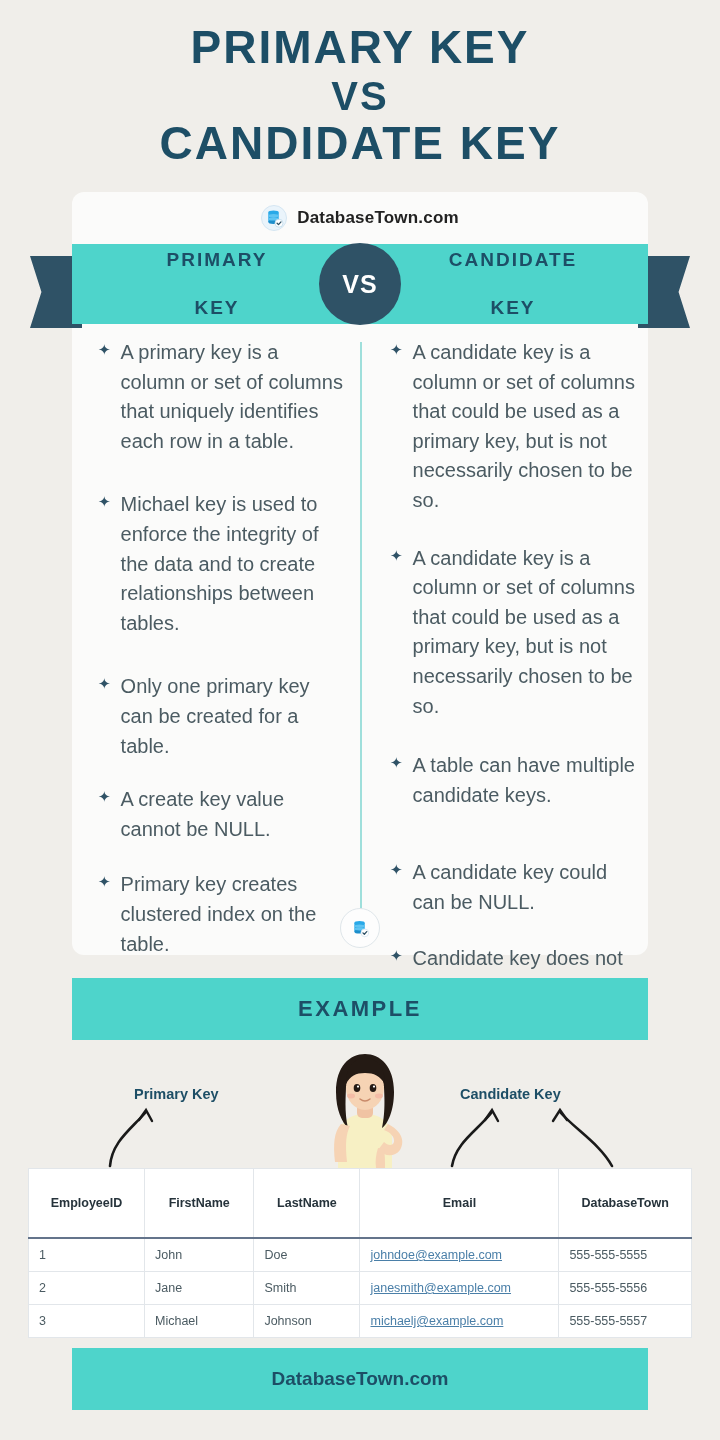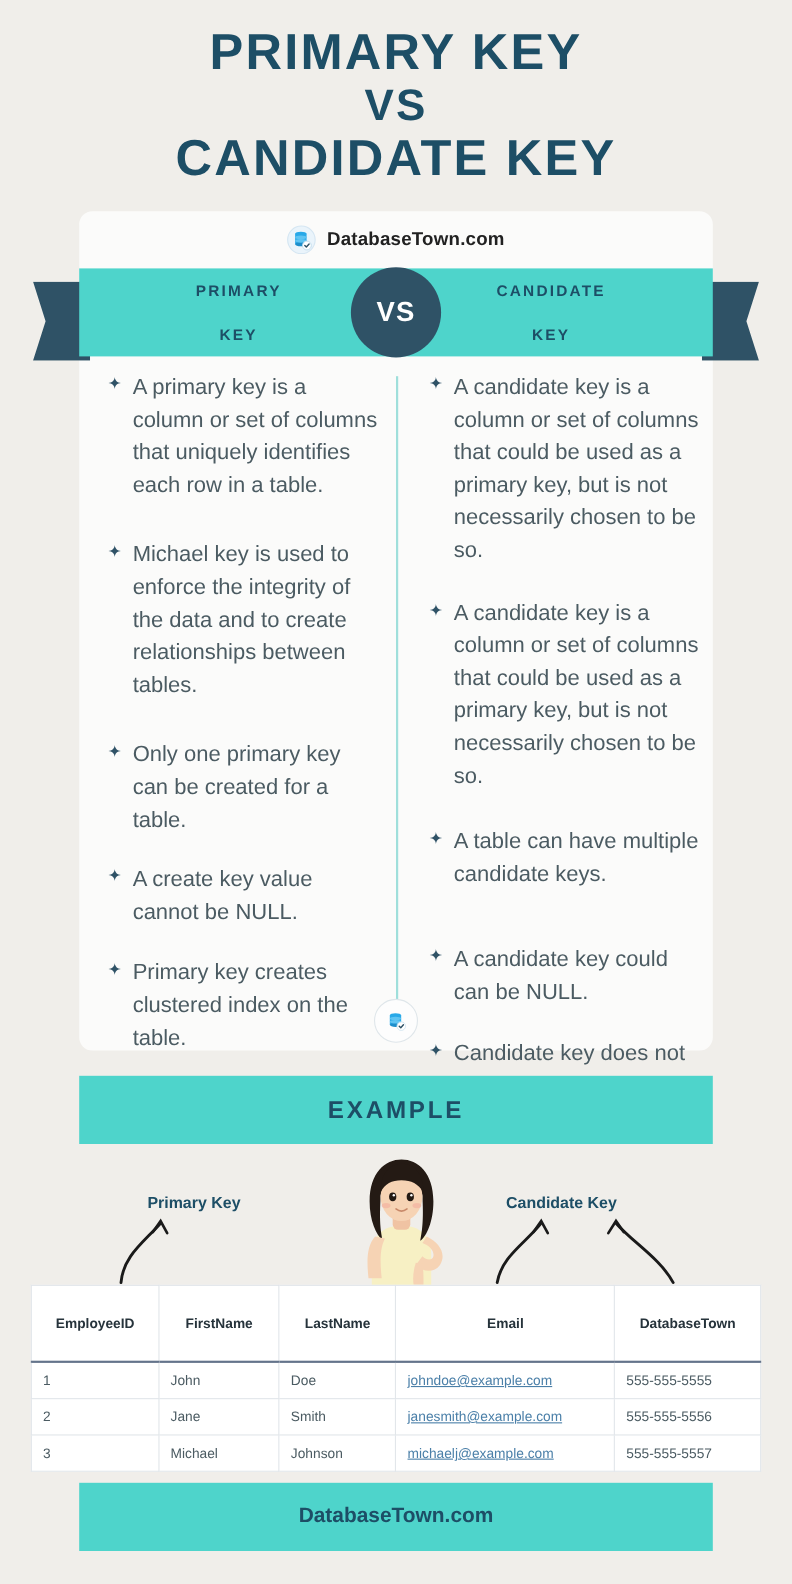--- a/index.html
+++ b/index.html
@@ -60,26 +60,26 @@
   .tail {
     position:absolute; top:12px; width:52px; height:72px;
     background:#2f5266;
   }
   .tail.left  { left:-42px;  clip-path:polygon(0 0, 100% 0, 100% 100%, 0 100%, 22% 50%); }
   .tail.right { right:-42px; clip-path:polygon(0 0, 100% 0, 78% 50%, 100% 100%, 0 100%); }
 
   .ribbon-side {
     position:absolute; top:0; height:80px;
     display:flex; flex-direction:column; align-items:center; justify-content:center;
-    color:#1d4e66; font-weight:bold; font-size:14px; letter-spacing:2px;
+    color:#1d4e66; font-weight:bold; font-size:19px; letter-spacing:2px;
     line-height:1.45;
     gap:20px;
   }
   .ribbon-side.l { left:30px;  width:230px; }
-  .ribbon-side.r { right:32px; width:230px; }
+  .ribbon-side.r { right:20px; width:230px; }
 
   .vs-circle {
     position:absolute; left:50%; top:50%;
     transform:translate(-50%,-50%);
     width:82px; height:82px; border-radius:50%;
     background:#2f5266;
     display:flex; align-items:center; justify-content:center;
     color:#ffffff; font-weight:bold; font-size:25px; letter-spacing:1px;
     z-index:3;
   }

